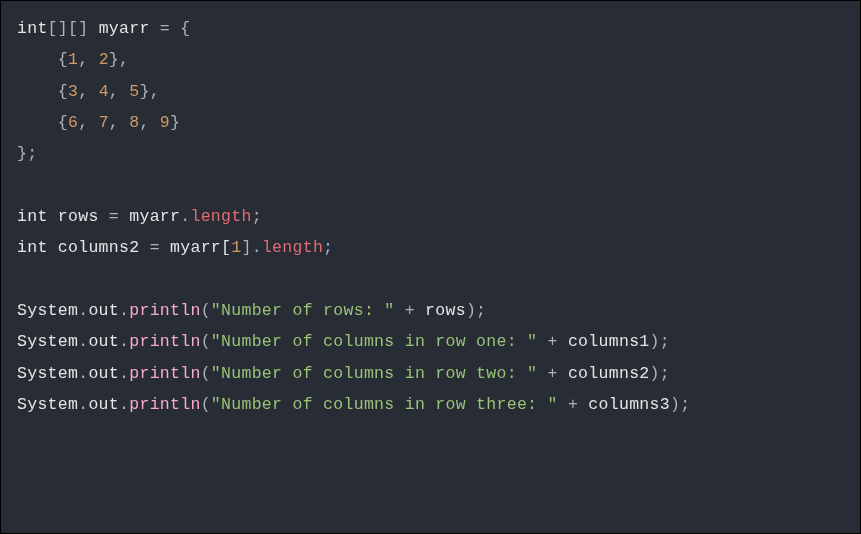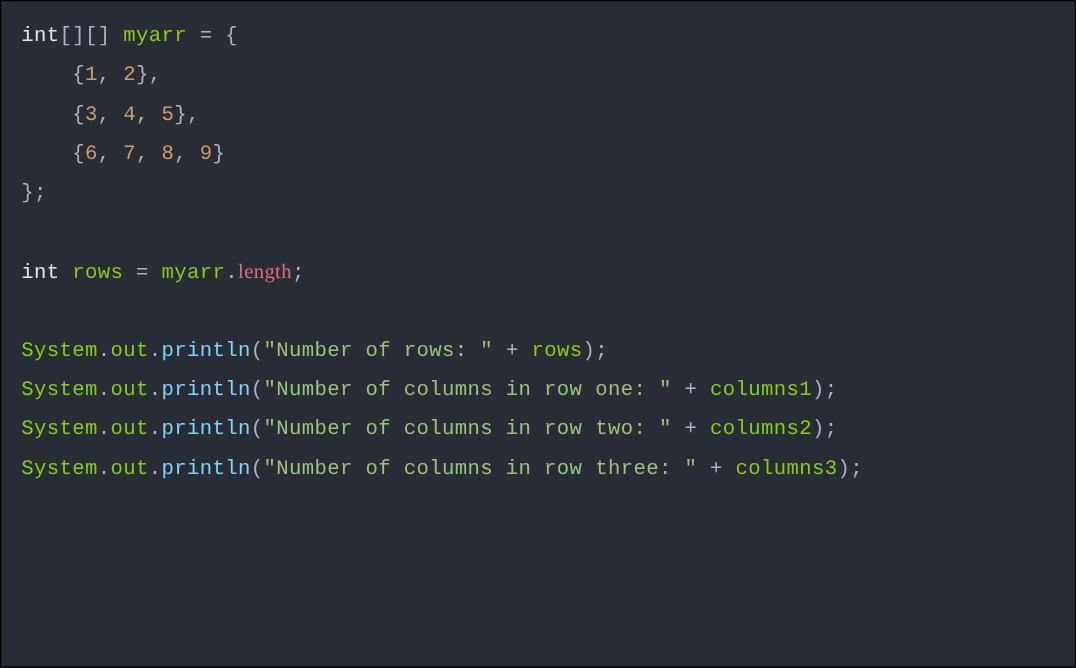--- a/index.html
+++ b/index.html
@@ -14,36 +14,37 @@
       height: 534px;
       overflow: hidden;
       border: 1px solid #000;
     }
     .code-line {
       white-space: pre;
       letter-spacing: 0.3px;
     }
     .kw-type { color: #e5e5e5; }
     .punct { color: #abb2bf; }
-    .ident { color: #84cc16; text-align: center; }
-    .prop { color: #e06c75; font-family: Liberation Serif, serif; }
+    .ident { color: #e5e5e5; text-align: center; }
+    .prop { color: #e06c75; }
     .number { color: #d19a66; }
     .string { color: #98c379; }
-    .method { color: #7dd3fc; }
+    .method { color: #f9a8d4; }
     .eq { color: #abb2bf; }
   </style>
 </head>
 <body>
 
 <div>
   <div class="code-line"><span class="kw-type">int</span><span class="punct">[][] </span><span class="ident">myarr </span><span class="eq">= </span><span class="punct">{</span></div>
   <div class="code-line"><span class="punct">    {</span><span class="number">1</span><span class="punct">, </span><span class="number">2</span><span class="punct">},</span></div>
   <div class="code-line"><span class="punct">    {</span><span class="number">3</span><span class="punct">, </span><span class="number">4</span><span class="punct">, </span><span class="number">5</span><span class="punct">},</span></div>
   <div class="code-line"><span class="punct">    {</span><span class="number">6</span><span class="punct">, </span><span class="number">7</span><span class="punct">, </span><span class="number">8</span><span class="punct">, </span><span class="number">9</span><span class="punct">}</span></div>
   <div class="code-line"><span class="punct">};</span></div>
   <div class="code-line"> </div>
   <div class="code-line"><span class="kw-type">int</span><span> </span><span class="ident">rows </span><span class="eq">= </span><span class="ident">myarr</span><span class="punct">.</span><span class="prop">length</span><span class="punct">;</span></div>
+  <div class="code-line"><span class="kw-type">int</span><span> </span><span class="ident">columns2 </span><span class="eq">= </span><span class="ident">myarr[</span><span class="number">1</span><span class="punct">]</span><span class="punct">.</span><span class="prop">length</span><span class="punct">;</span></div>
   <div class="code-line"> </div>
   <div class="code-line"><span class="ident">System</span><span class="punct">.</span><span class="ident">out</span><span class="punct">.</span><span class="method">println</span><span class="punct">(</span><span class="string">"Number of rows: "</span><span class="punct"> + </span><span class="ident">rows</span><span class="punct">);</span></div>
   <div class="code-line"><span class="ident">System</span><span class="punct">.</span><span class="ident">out</span><span class="punct">.</span><span class="method">println</span><span class="punct">(</span><span class="string">"Number of columns in row one: "</span><span class="punct"> + </span><span class="ident">columns1</span><span class="punct">);</span></div>
   <div class="code-line"><span class="ident">System</span><span class="punct">.</span><span class="ident">out</span><span class="punct">.</span><span class="method">println</span><span class="punct">(</span><span class="string">"Number of columns in row two: "</span><span class="punct"> + </span><span class="ident">columns2</span><span class="punct">);</span></div>
   <div class="code-line"><span class="ident">System</span><span class="punct">.</span><span class="ident">out</span><span class="punct">.</span><span class="method">println</span><span class="punct">(</span><span class="string">"Number of columns in row three: "</span><span class="punct"> + </span><span class="ident">columns3</span><span class="punct">);</span></div>
 </div>
 
 </body></html>

